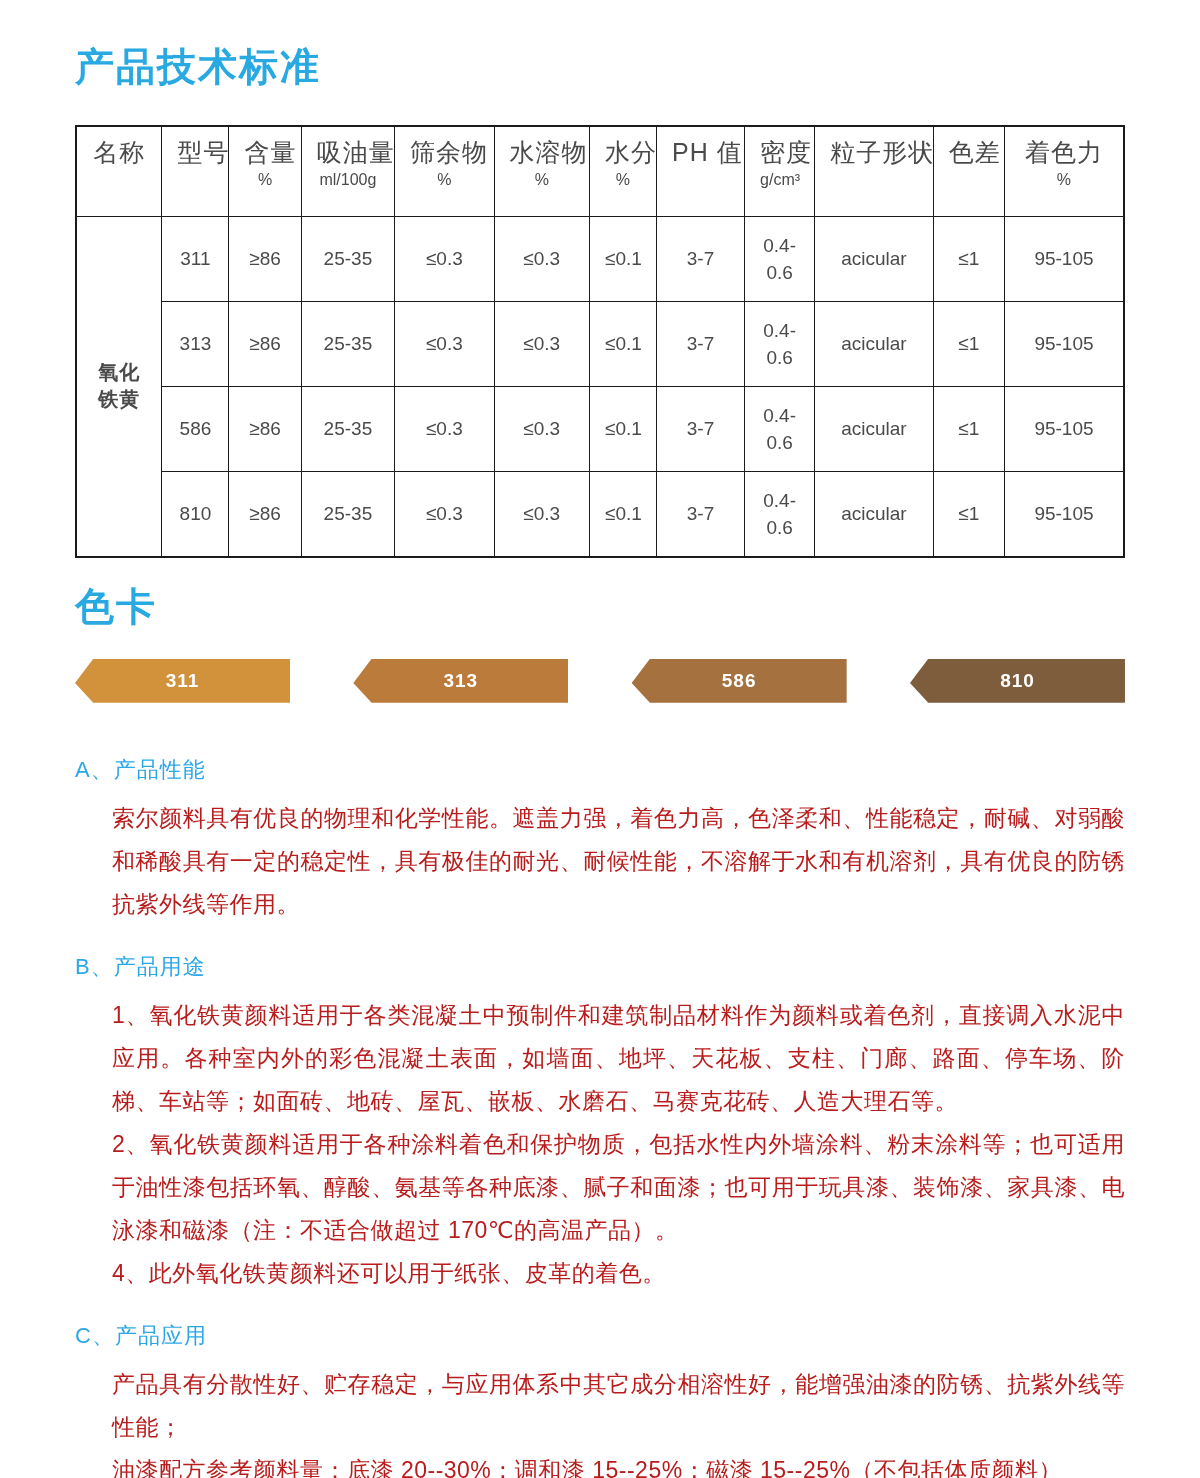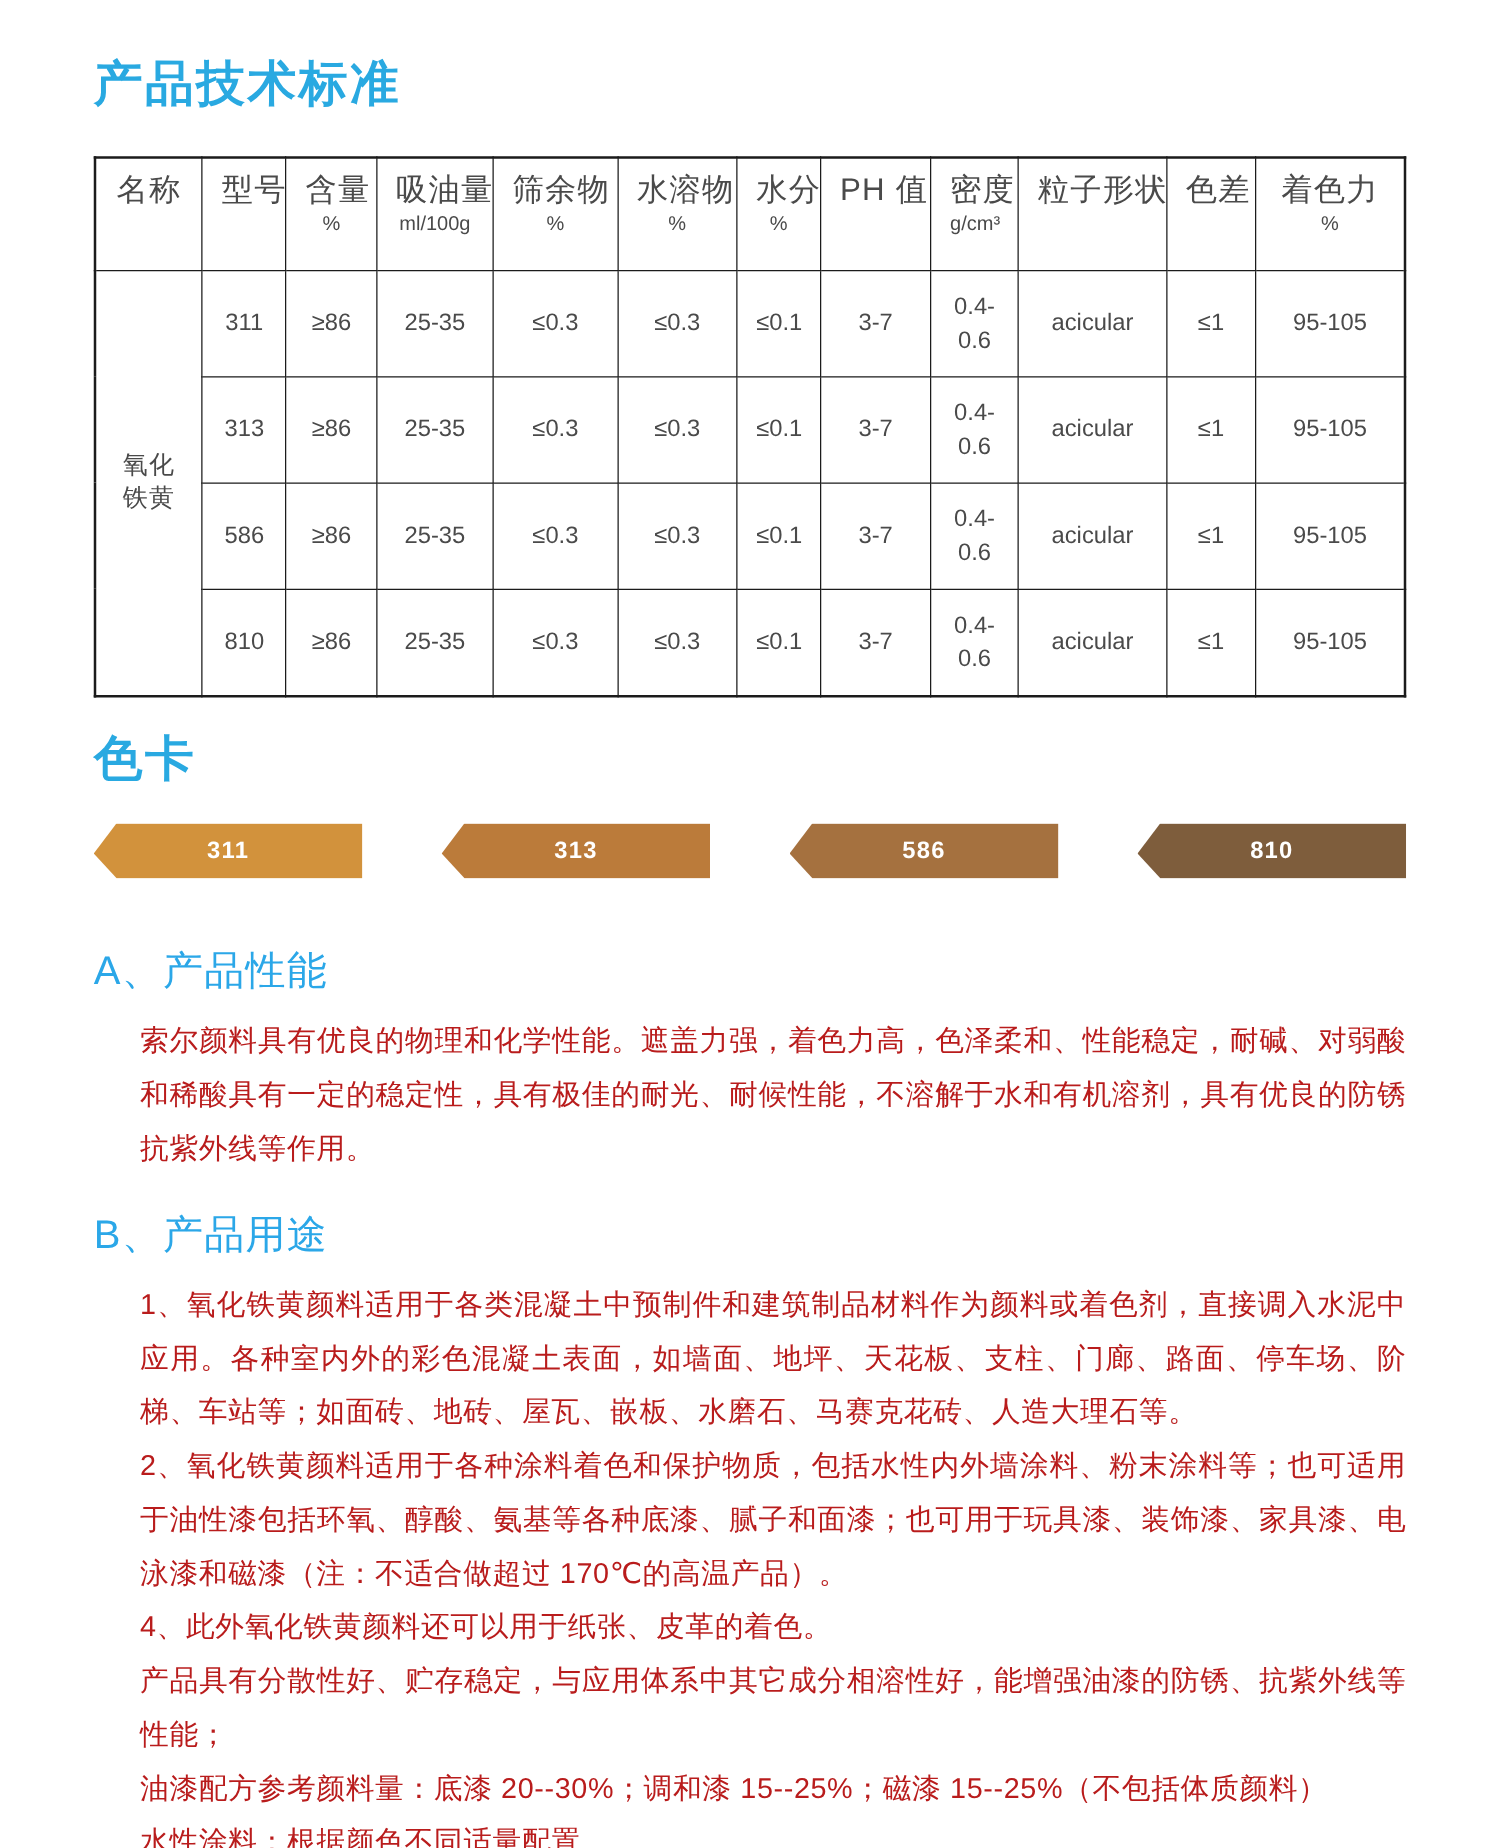--- a/index.html
+++ b/index.html
@@ -35,21 +35,21 @@
     border: 1px solid #1b1b1b;
     text-align: center;
     padding: 15px;
     color: #4a4a4a;
     overflow: hidden;
   }
   .spec th { vertical-align: top; padding-top: 9px; height: 65px; font-weight: 500; }
   .h-name { font-size: 25px; line-height: 32px; letter-spacing: 1px; white-space: nowrap; }
   .h-unit { font-size: 16px; line-height: 22px; min-height: 22px; margin-top: 1px; font-weight: 400; }
   .spec td { font-size: 19px; height: 27px; line-height: 27px; }
-  .spec td.group-cell { font-size: 20px; font-weight: 400; letter-spacing: 1px; }
+  .spec td.group-cell { font-size: 20px; font-weight: 700; letter-spacing: 1px; }
 
   
   .swatch-row {
     display: flex;
     justify-content: space-between;
     margin: 0 0 52px 0;
   }
   .swatch {
     width: 215px;
     height: 44px;
@@ -59,21 +59,21 @@
     justify-content: center;
     color: #ffffff;
     font-size: 19px;
     font-weight: 700;
     letter-spacing: 1px;
   }
 
   
   .sub-heading {
     color: #2BA7E8;
-    font-size: 32px;
+    font-size: 22px;
     font-weight: 500;
     letter-spacing: 1px;
     margin: 26px 0 12px 0;
   }
   .sub-heading.first { margin-top: 14px; }
   .paras { margin-left: 37px; }
   .paras p {
     margin: 0;
     font-size: 23px;
     line-height: 43px;
@@ -235,20 +235,21 @@
       <h2 class="sub-heading first">A、产品性能</h2>
       <div class="paras">
         <p>索尔颜料具有优良的物理和化学性能。遮盖力强，着色力高，色泽柔和、性能稳定，耐碱、对弱酸和稀酸具有一定的稳定性，具有极佳的耐光、耐候性能，不溶解于水和有机溶剂，具有优良的防锈抗紫外线等作用。</p>
       </div>
       <h2 class="sub-heading">B、产品用途</h2>
       <div class="paras">
         <p>1、氧化铁黄颜料适用于各类混凝土中预制件和建筑制品材料作为颜料或着色剂，直接调入水泥中应用。各种室内外的彩色混凝土表面，如墙面、地坪、天花板、支柱、门廊、路面、停车场、阶梯、车站等；如面砖、地砖、屋瓦、嵌板、水磨石、马赛克花砖、人造大理石等。</p>
         <p>2、氧化铁黄颜料适用于各种涂料着色和保护物质，包括水性内外墙涂料、粉末涂料等；也可适用于油性漆包括环氧、醇酸、氨基等各种底漆、腻子和面漆；也可用于玩具漆、装饰漆、家具漆、电泳漆和磁漆（注：不适合做超过 170℃的高温产品）。</p>
         <p>4、此外氧化铁黄颜料还可以用于纸张、皮革的着色。</p>
       </div>
+      <h2 class="sub-heading">C、产品应用</h2>
       <div class="paras">
         <p>产品具有分散性好、贮存稳定，与应用体系中其它成分相溶性好，能增强油漆的防锈、抗紫外线等性能；</p>
         <p>油漆配方参考颜料量：底漆 20--30%；调和漆 15--25%；磁漆 15--25%（不包括体质颜料）</p>
         <p>水性涂料：根据颜色不同适量配置。</p>
       </div>
     </div>
 
 </div>
 
 </body></html>

